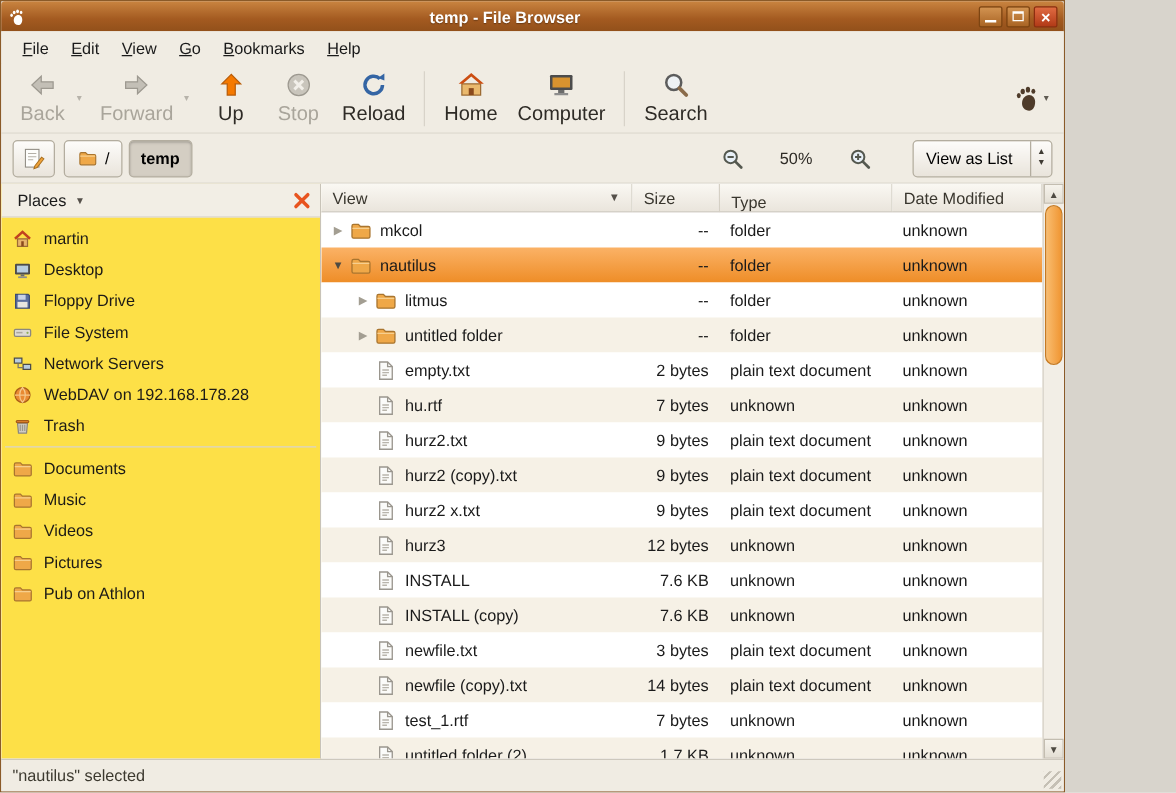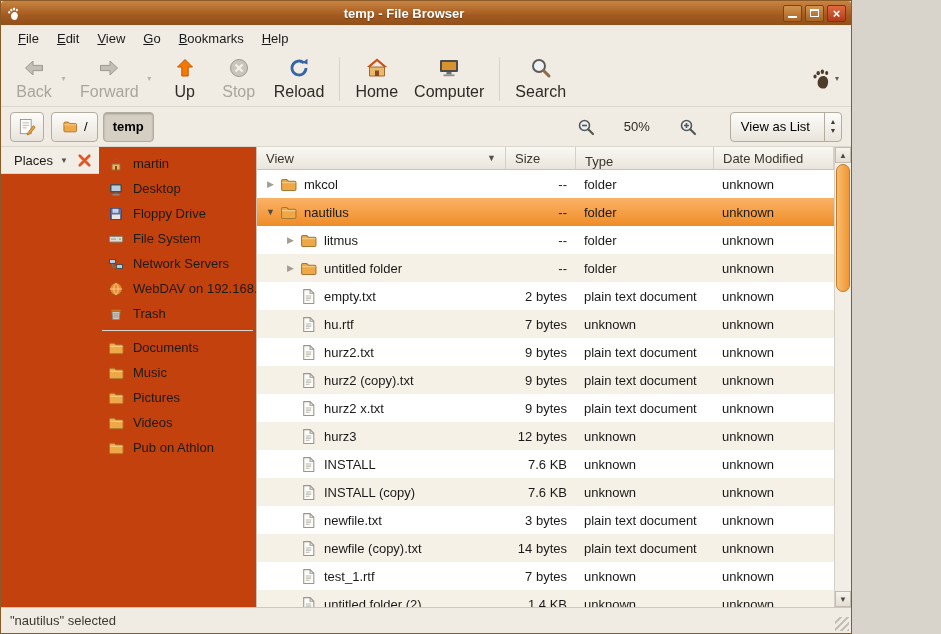--- a/index.html
+++ b/index.html
@@ -36,21 +36,21 @@
   .path-btn{padding:0 9px;gap:5px}
   .path-btn.active{background:#d4cec3;box-shadow:inset 0 1px 2px rgba(0,0,0,.25);font-weight:bold}
   .p-icon{width:18px;height:15px}
   .loc-right{margin-left:auto;display:flex;align-items:center;gap:27px}
   .zoom-icon{width:18px;height:18px}
   .zoom-level{font-size:13px;color:#2e2b26;min-width:30px;text-align:center}
   .view-combo{height:30px;display:flex;align-items:center;background:linear-gradient(#fdfcfa,#e9e4db);border:1px solid #b3ad9f;border-radius:4px;padding-left:10px;font-size:13px;margin-left:6px}
   .combo-label{padding-right:14px}
   .combo-spin{border-left:1px solid #b3ad9f;height:100%;width:17px;display:flex;flex-direction:column;align-items:center;justify-content:center;font-size:7px;color:#3f3b33;line-height:1.15}
   .main{flex:1;display:flex;overflow:hidden;background:#fff}
-  .sidebar{width:256px;flex:none;border-right:1px solid #c8c3b8;display:flex;flex-direction:row;background:#c2410c;overflow:hidden}
+  .sidebar{width:256px;flex:none;border-right:1px solid #c8c3b8;display:flex;flex-direction:column;background:#fde047;overflow:hidden}
   .sidebar-header{height:27px;flex:none;display:flex;align-items:center;padding:2px 5px 2px 6px;background:#f2eee5;border-bottom:1px solid #ddd8ce}
   .places-btn{display:flex;align-items:center;gap:7px;padding:2px 7px;border-radius:3px}
   .places-caret{font-size:8px;color:#55504a}
   .sidebar-close{margin-left:auto;width:19px;height:19px}
   .x-icon{width:100%;height:100%}
   .side-items{flex:1;overflow:hidden;padding-top:4px}
   .side-item{height:25px;display:flex;align-items:center;gap:9px;padding:0 9px}
   .s-icon{width:16px;height:16px;flex:none}
   .s-label{font-size:13px;white-space:nowrap;color:#1d1b17}
   .side-sep{height:1px;background:#d9d4cb;margin:4px 3px}
@@ -362,30 +362,30 @@
             </span>
             <span class="s-label">Music</span>
           </div>
           <div class="side-item">
             <span class="s-icon">
               <svg viewBox="0 0 16 16">
                 <path d="M1.5 4.5q0-1.2 1.2-1.2h3.6l1.6 1.6h5.9q1.2 0 1.2 1.2v6.4q0 1.2-1.2 1.2H2.7q-1.2 0-1.2-1.2z" fill="#efa848" stroke="#a9752f"></path>
                 <path d="M1.8 6.3h12.7" stroke="#f7cf8e"></path>
               </svg>
             </span>
-            <span class="s-label">Pictures</span>
+            <span class="s-label">Videos</span>
           </div>
           <div class="side-item">
             <span class="s-icon">
               <svg viewBox="0 0 16 16">
                 <path d="M1.5 4.5q0-1.2 1.2-1.2h3.6l1.6 1.6h5.9q1.2 0 1.2 1.2v6.4q0 1.2-1.2 1.2H2.7q-1.2 0-1.2-1.2z" fill="#efa848" stroke="#a9752f"></path>
                 <path d="M1.8 6.3h12.7" stroke="#f7cf8e"></path>
               </svg>
             </span>
-            <span class="s-label">Videos</span>
+            <span class="s-label">Pictures</span>
           </div>
           <div class="side-item">
             <span class="s-icon">
               <svg viewBox="0 0 16 16">
                 <path d="M1.5 4.5q0-1.2 1.2-1.2h3.6l1.6 1.6h5.9q1.2 0 1.2 1.2v6.4q0 1.2-1.2 1.2H2.7q-1.2 0-1.2-1.2z" fill="#efa848" stroke="#a9752f"></path>
                 <path d="M1.8 6.3h12.7" stroke="#f7cf8e"></path>
               </svg>
             </span>
             <span class="s-label">Pub on Athlon</span>
           </div>
@@ -650,21 +650,21 @@
               <span class="expander"></span>
               <span class="f-icon">
                 <svg viewBox="0 0 16 16">
                   <path d="M3.5 1.5h6l3.5 3.5v9.5H3.5z" fill="#fbfbf9" stroke="#9a968e"></path>
                   <path d="M9.5 1.5v3.5H13" fill="none" stroke="#9a968e"></path>
                   <path d="M5.5 7.5h5M5.5 9.5h5M5.5 11.5h3.5" stroke="#b9b5ac"></path>
                 </svg>
               </span>
               <span>untitled folder (2)</span>
             </div>
-            <div class="cell c-size">1.4 KB</div>
+            <div class="cell c-size">1.7 KB</div>
             <div class="cell c-type">unknown</div>
             <div class="cell c-date">unknown</div>
           </div>
         </div>
     </div>
 
     <div class="scrollbar">
       <div class="sb-btn">▲</div>
       <div class="sb-track">
         <div class="sb-thumb"></div>

